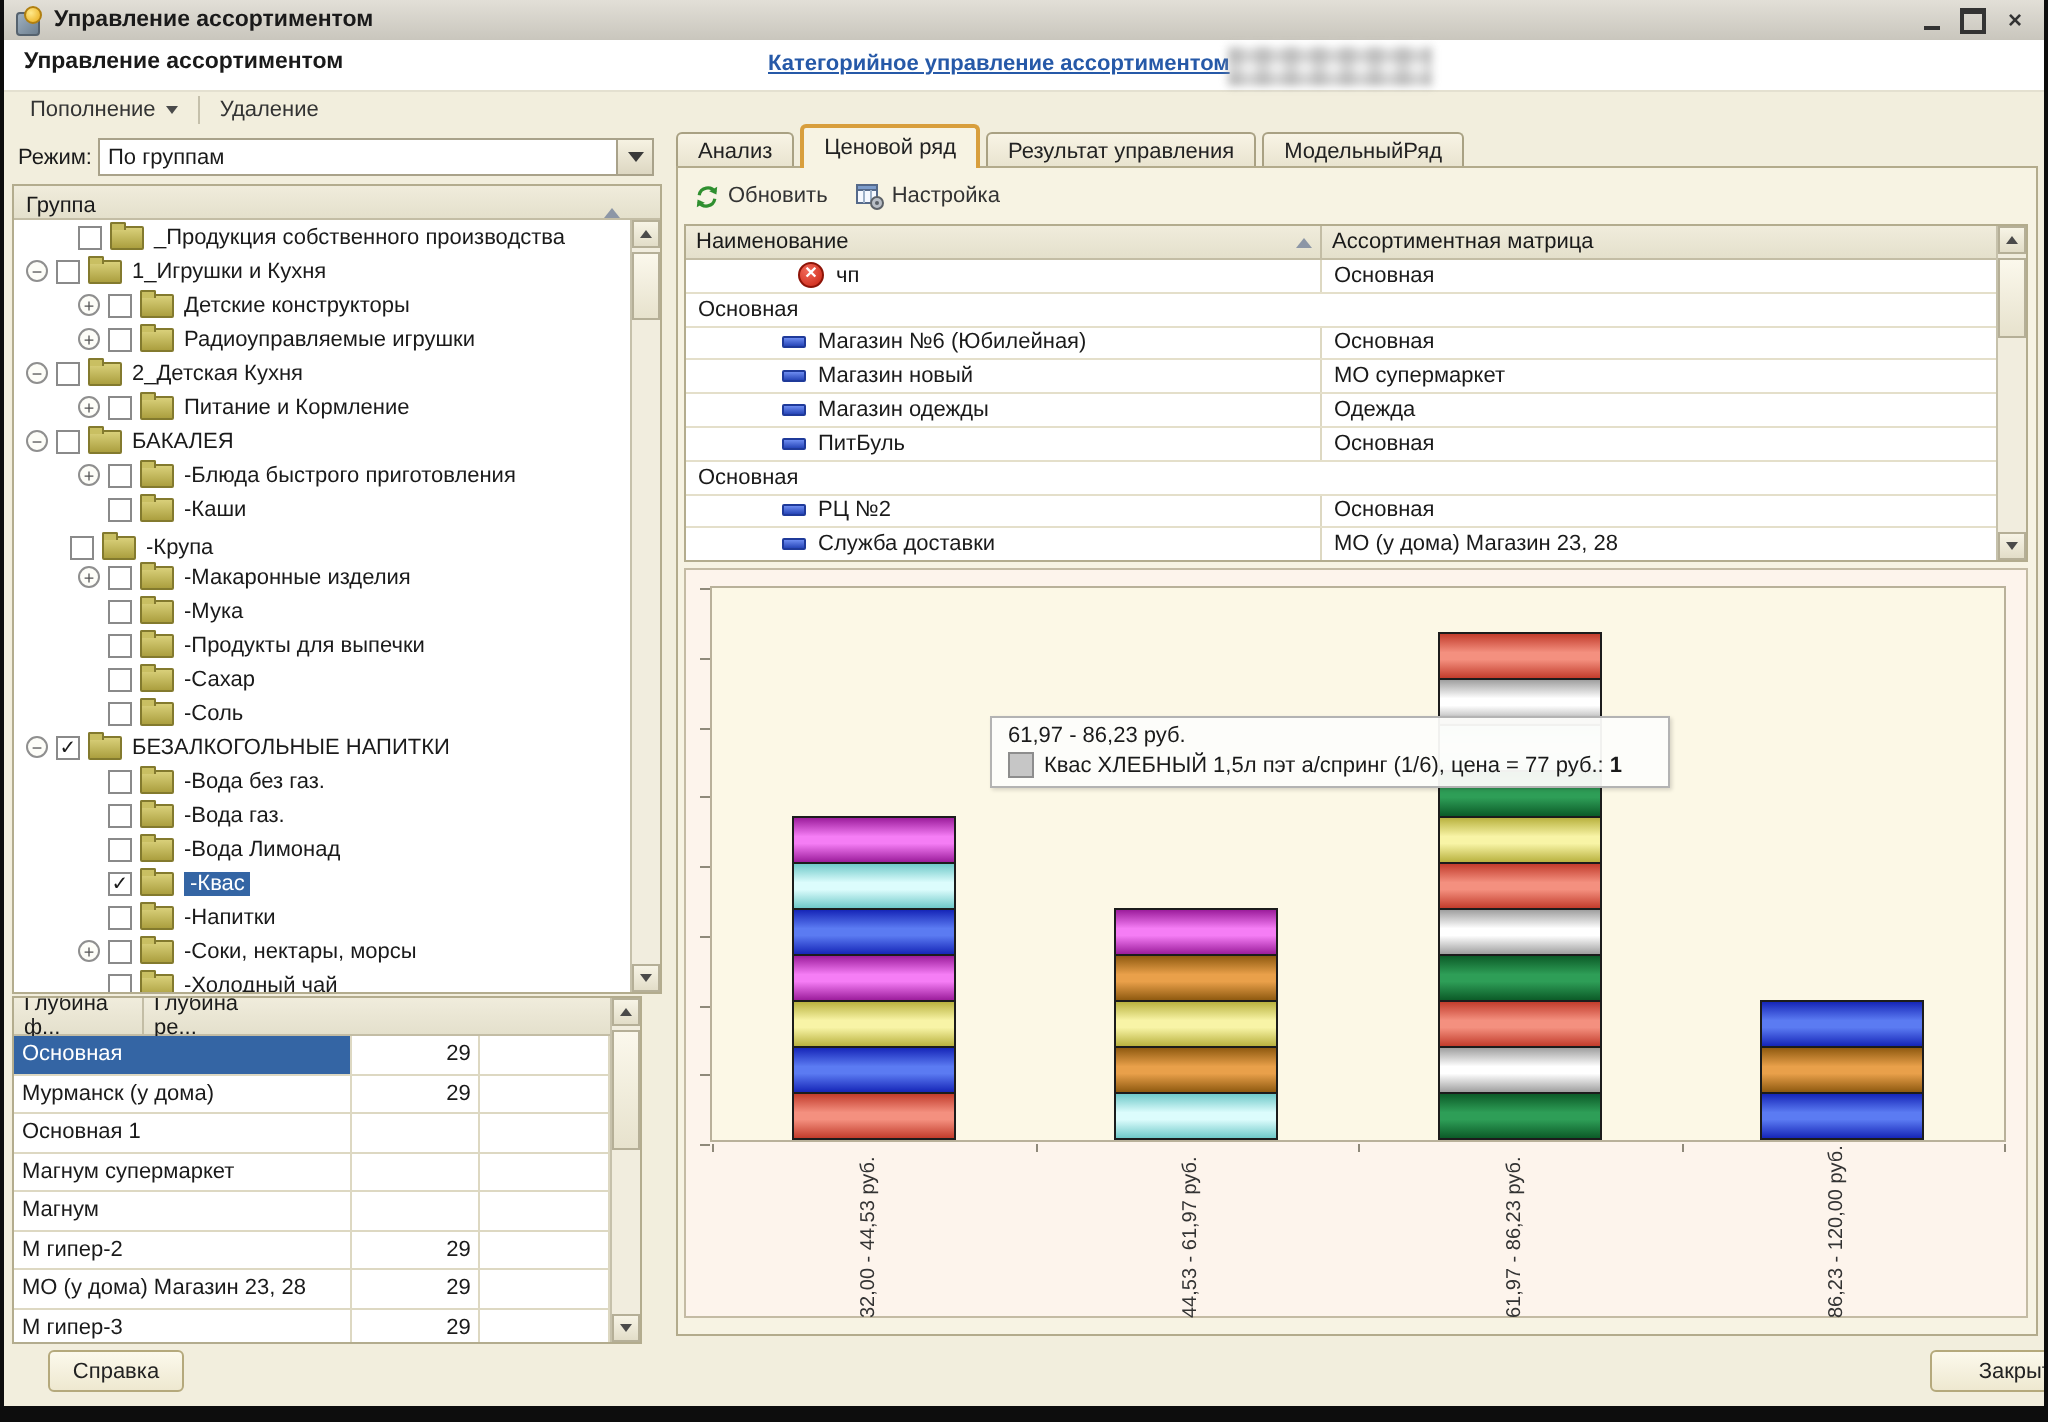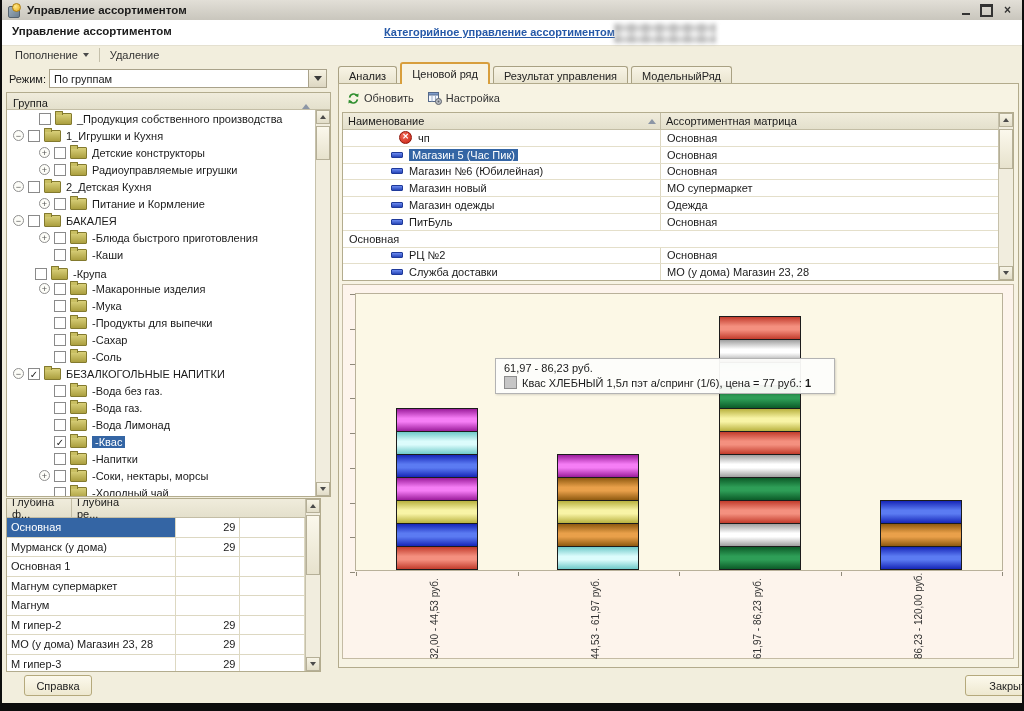--- a/index.html
+++ b/index.html
@@ -417,24 +417,20 @@
       </div>
       <div class="s-rows">
           <div class="s-row">
             <span class="s-name deep">
               <span class="icon-crossed">✕</span>
               <span class="s-label">чп</span>
             </span>
             <span class="s-matrix">Основная</span>
           </div>
           <div class="s-row">
-            <span class="s-name">
-              <span class="icon-dash"></span>
-              <span class="s-label sel">Магазин 5 (Час Пик)</span>
-            </span>
             <span class="s-matrix">Основная</span>
           </div>
           <div class="s-row">
             <span class="s-name">
               <span class="icon-dash"></span>
               <span class="s-label">Магазин №6 (Юбилейная)</span>
             </span>
             <span class="s-matrix">Основная</span>
           </div>
           <div class="s-row">

